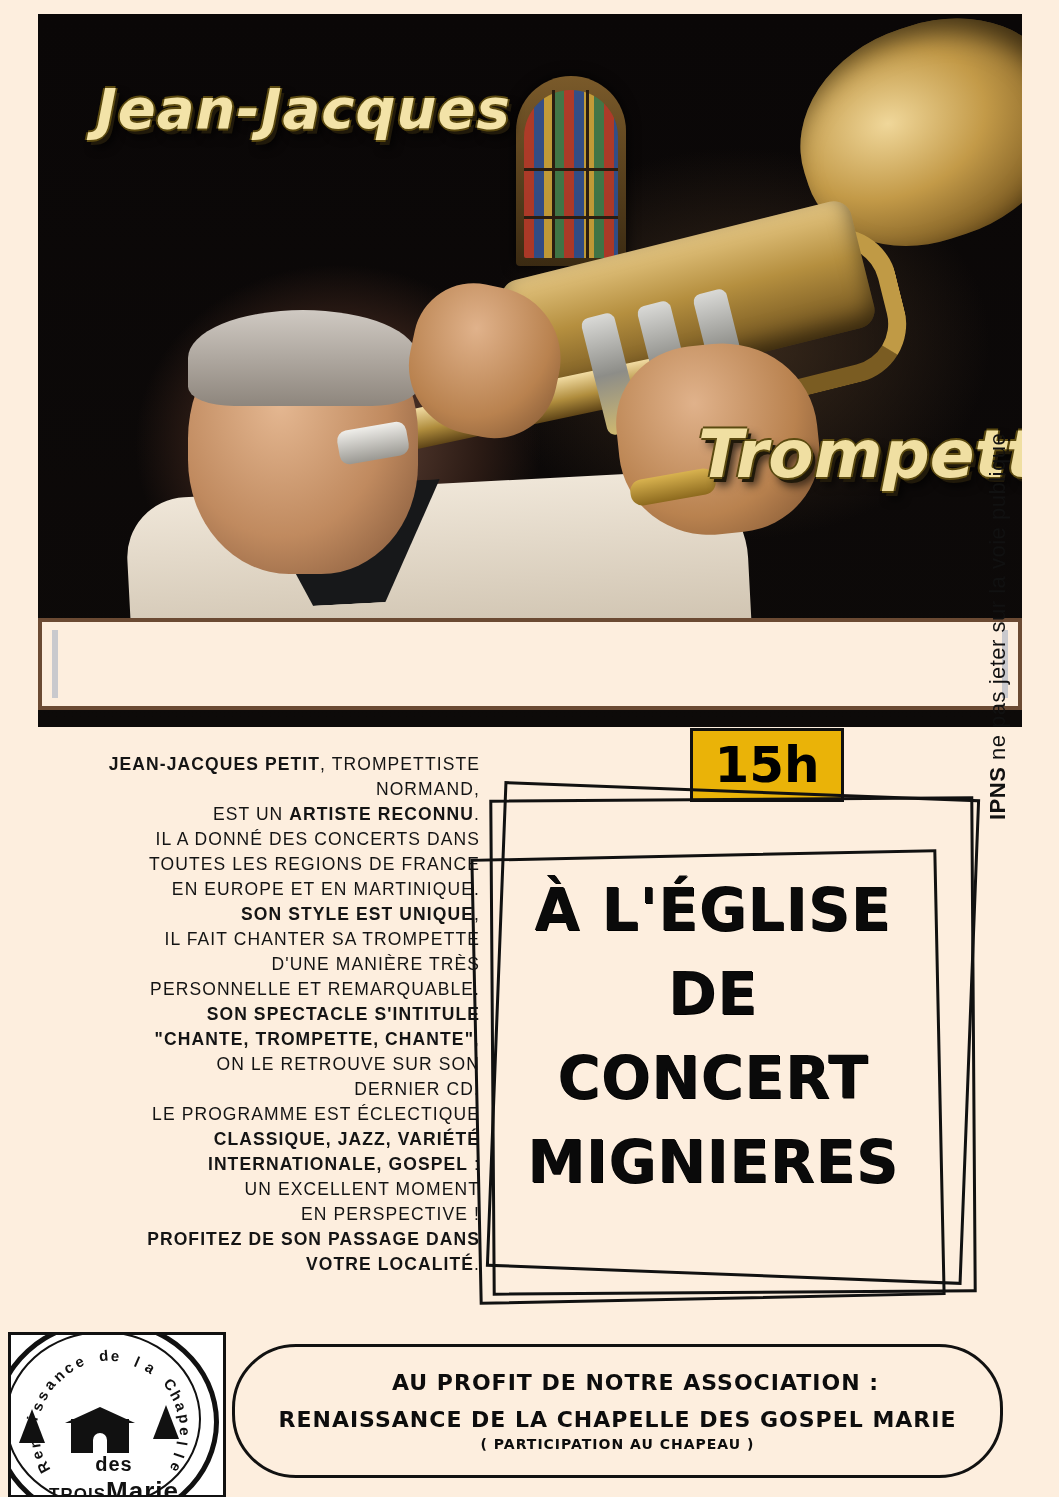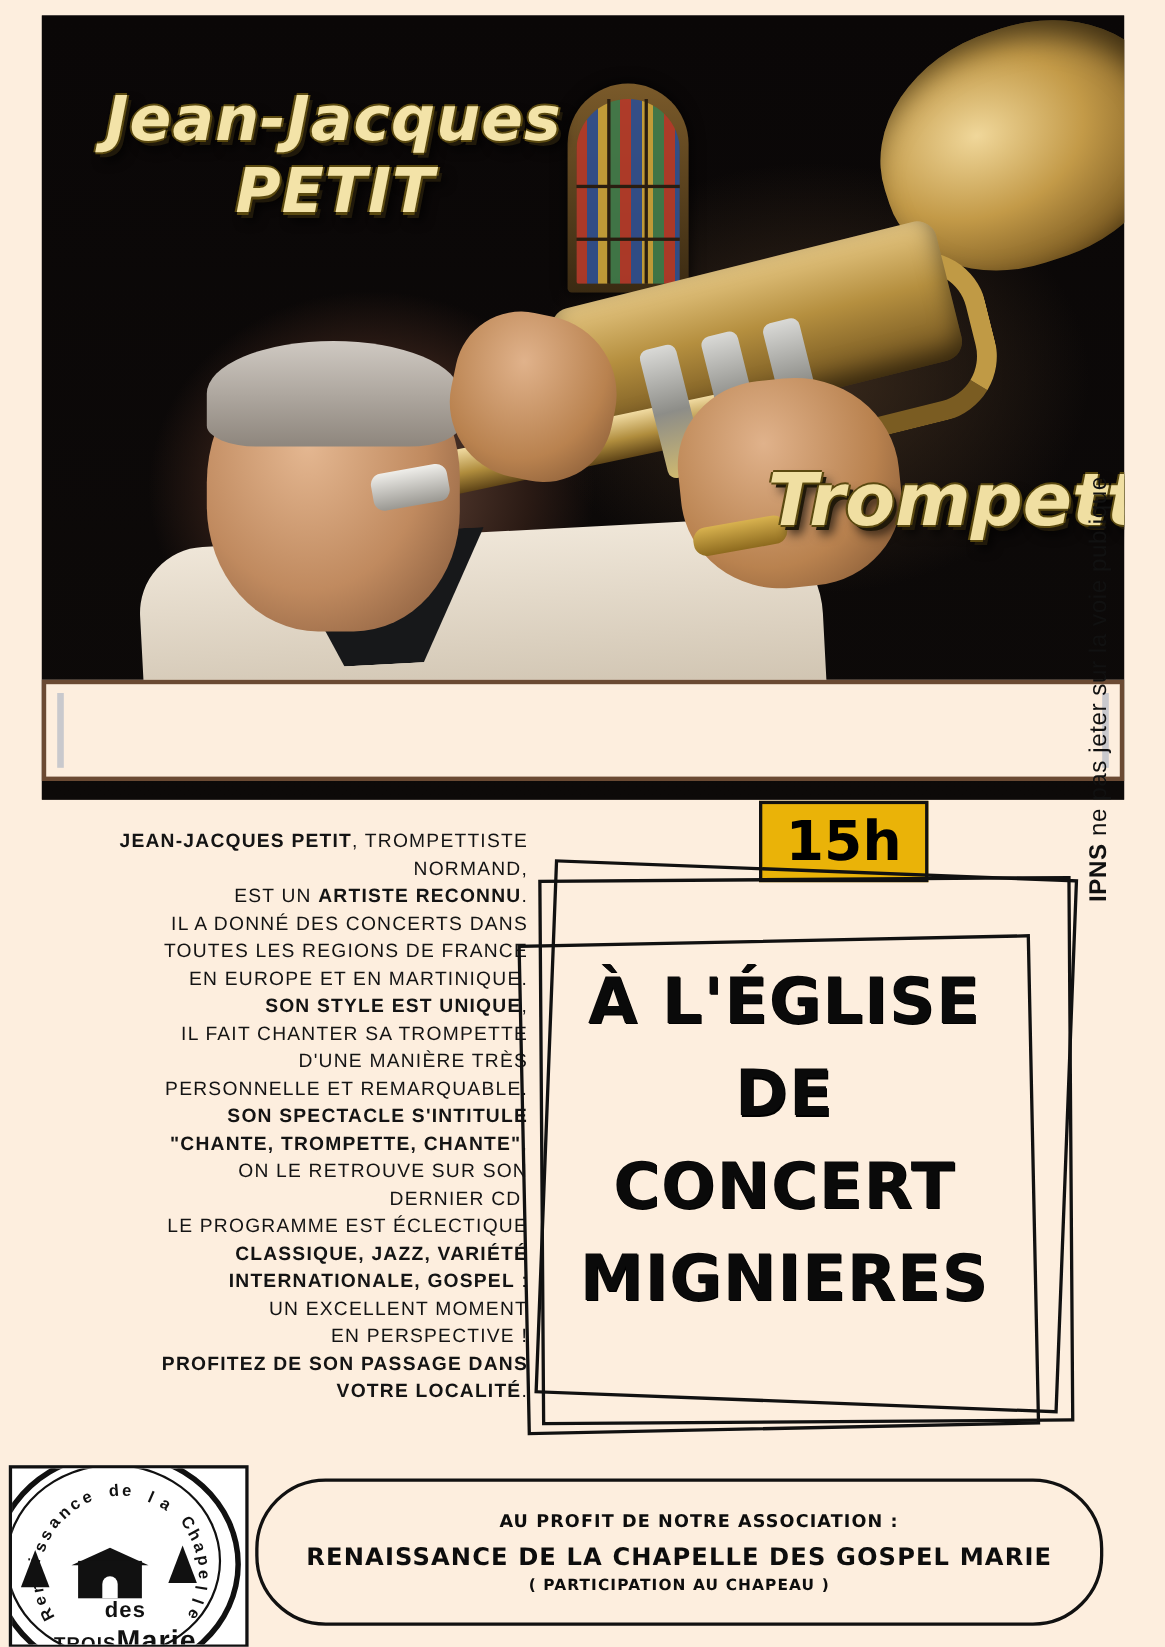--- a/index.html
+++ b/index.html
@@ -225,21 +225,21 @@
   .logo .bottom .b2{font-size:26px;letter-spacing:1px;}
   .logo .bottom .b2 .small{font-size:17px;}
   
   .assoc{
     position:absolute;left:232px;top:1344px;width:765px;height:128px;
     border:3px solid #111;border-radius:64px;background:#fdeede;
     display:flex;flex-direction:column;align-items:center;justify-content:center;
     font-family:"DejaVu Sans", sans-serif;font-weight:bold;color:#0d0d0d;
     letter-spacing:1px;
   }
-  .assoc .a1{font-size:16px;margin-left:36px;}
+  .assoc .a1{font-size:22px;margin-left:36px;}
   .assoc .a2{font-size:22px;margin-top:12px;}
   .assoc .a3{font-size:14px;margin-top:4px;}
 </style>
 </head>
 <body>
 
 <div class="photo">
   <div class="bg-glow"></div>
 
   <div class="window">
@@ -262,21 +262,20 @@
   <div class="collar"></div>
   <div class="head"></div>
   <div class="hair"></div>
   <div class="mouthpiece"></div>
   <div class="hand left"></div>
   <div class="hand right"></div>
   <div class="watch"></div>
 
   <div class="poster-title">
     <span>Jean-Jacques</span>
-    <span class="l2">PETIT</span>
   </div>
 
   <div class="poster-sub">
     <span>Trompette</span><br>
   </div>
 </div>
 
 <div class="date-banner">
   <div class="inner"></div>
 </div>

